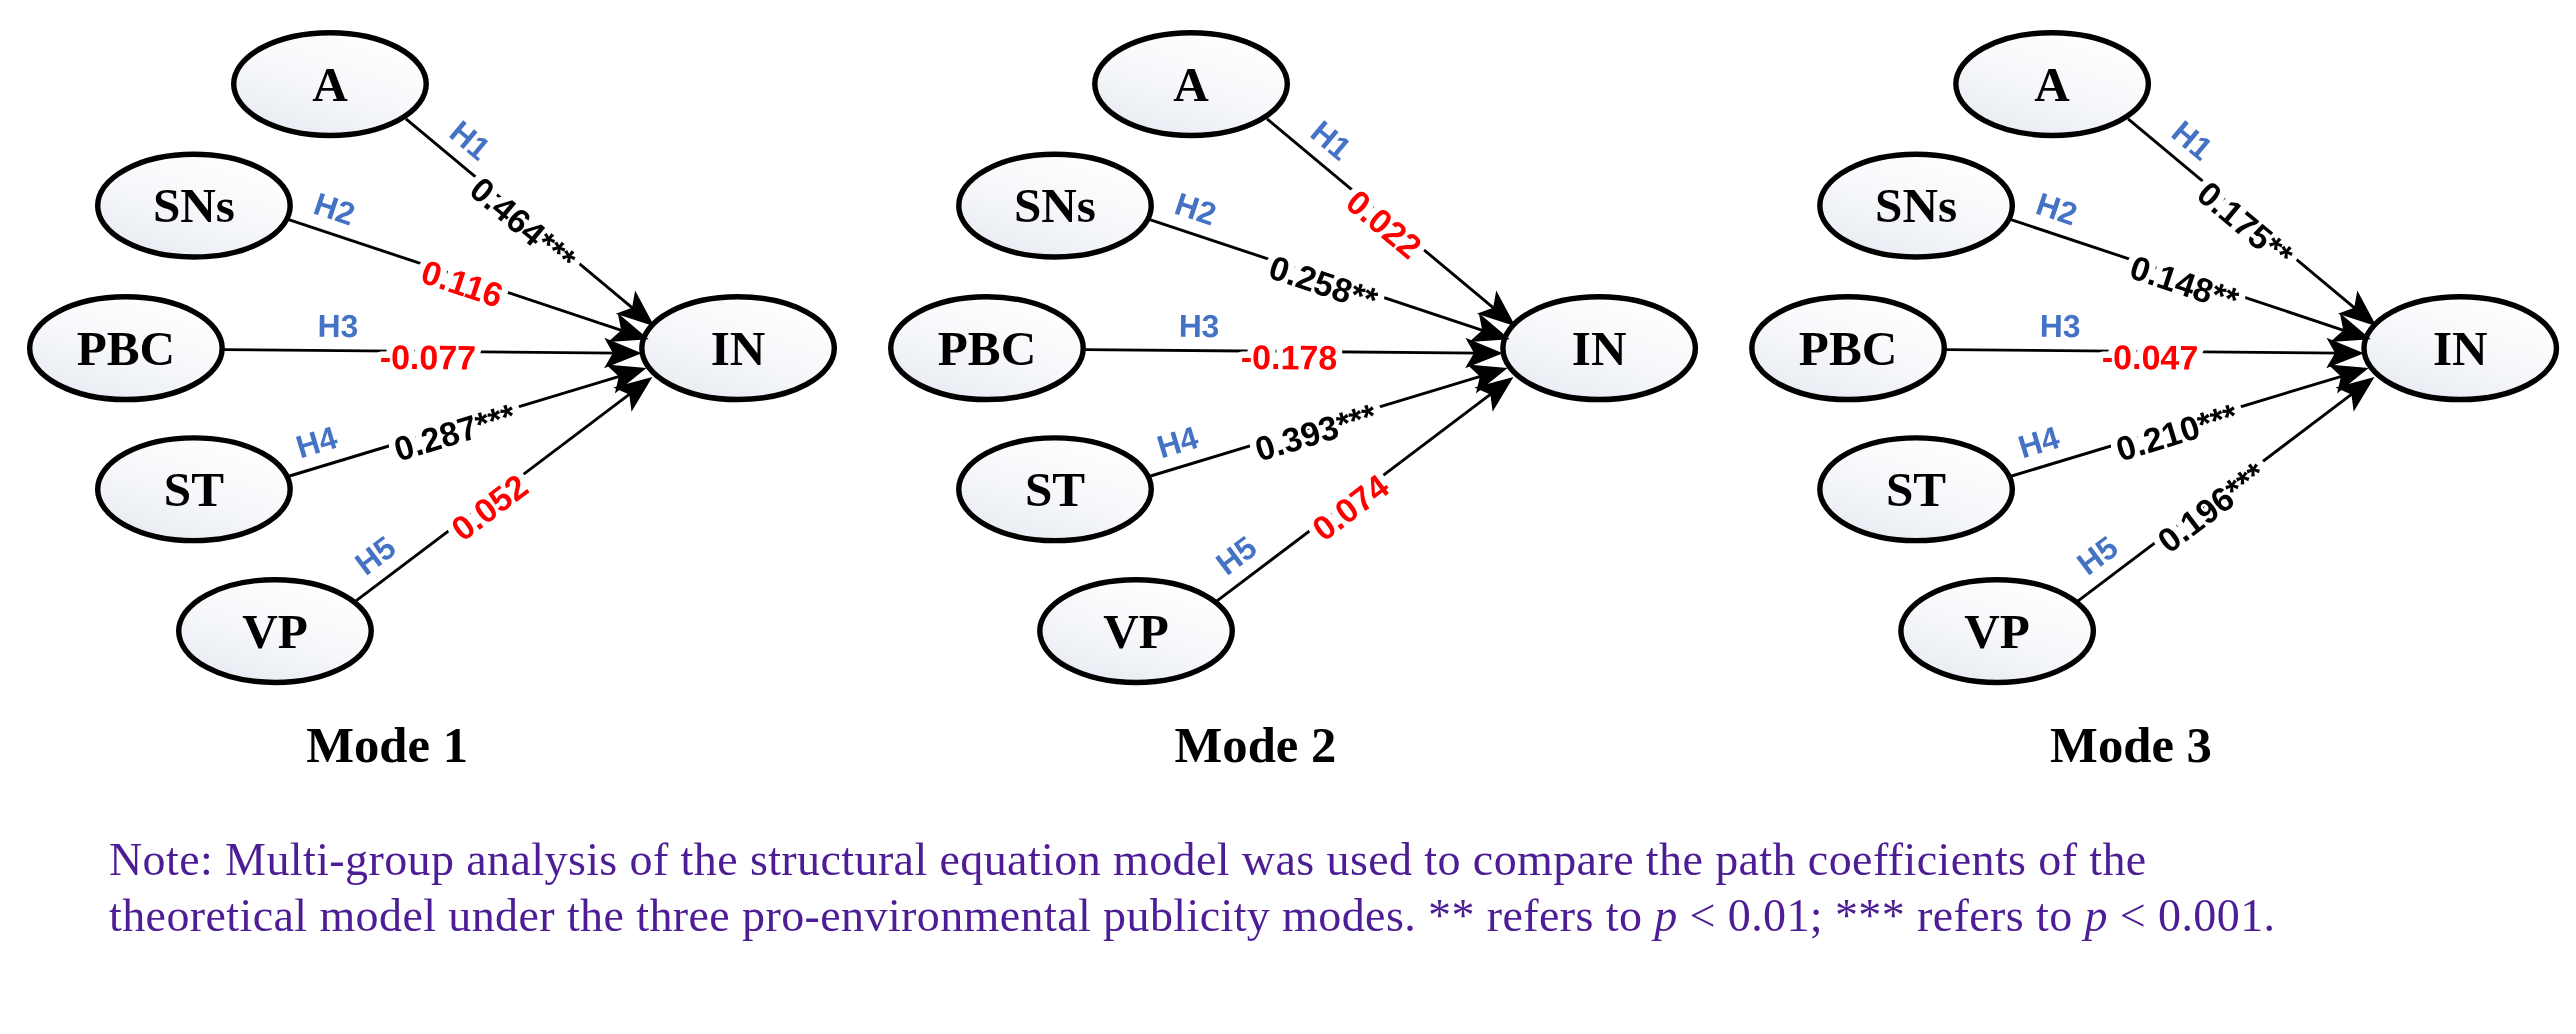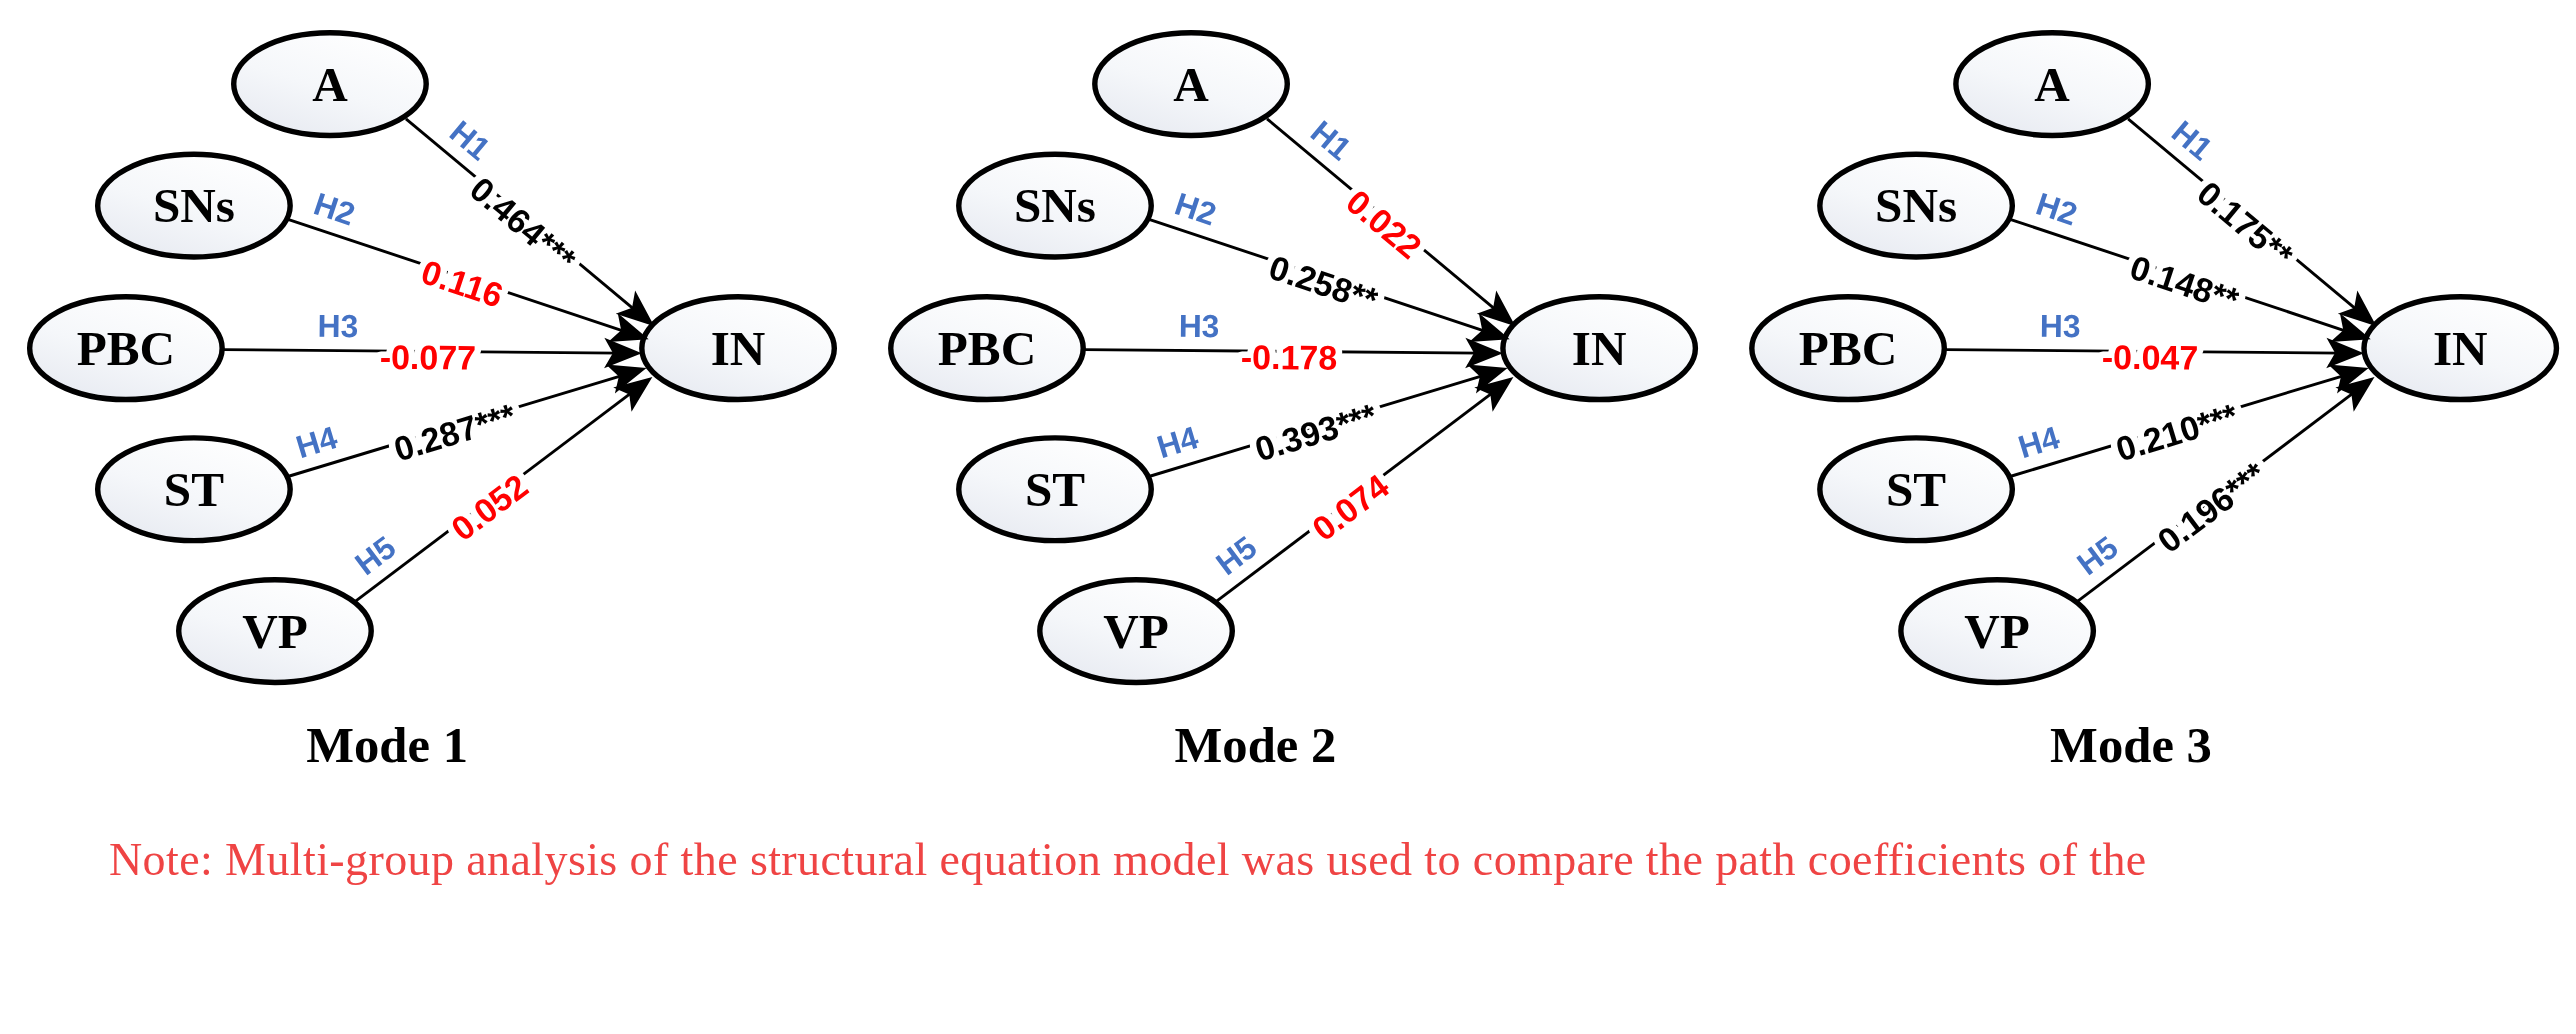--- a/index.html
+++ b/index.html
@@ -25,21 +25,21 @@
   .path-line   { stroke: #000000; stroke-width: 4px; }
   .arrow-head  { fill: #000000; }
   #note {
     position: absolute;
     left: 109px;
     top: 832px;
     width: 2388px;
     font-family: "Liberation Serif", serif;
     font-size: 46px;
     line-height: 56px;
-    color: #ef4444;
+    color: #4c1d95;
     letter-spacing: 0.4px;
   }
   #note .it { font-style: italic; }
 </style>
 </head>
 <body>
 
 <div id="stage">
   <svg id="sem-figure" width="2576" height="1035" viewBox="0 0 3560 1430">
     <defs>
@@ -151,15 +151,16 @@
         <text class="coef-label" fill="#FF0000" transform="translate(591.4,493.5) rotate(0.51)">-0.047</text>
         <text class="hyp-label" fill="#4472C4" transform="translate(437.5,610.9) rotate(-16.82)">H4</text>
         <text class="coef-label" fill="#000000" transform="translate(628.3,597.0) rotate(-16.82)">0.210***</text>
         <text class="hyp-label" fill="#4472C4" transform="translate(518.6,767.5) rotate(-37.08)">H5</text>
         <text class="coef-label" fill="#000000" transform="translate(676.3,701.0) rotate(-37.08)">0.196***</text>
         <text x="565" y="1030" class="mode-label">Mode 3</text>
       </g>
     </svg>
   <div id="note">
       <div><span>Note: Multi-group analysis of the structural equation model was used to compare the path coefficients of the</span></div>
+      <div><span>theoretical model under the three pro-environmental publicity modes. ** refers to </span><span class="it">p</span><span> &lt; 0.01; *** refers to </span><span class="it">p</span><span> &lt; 0.001.</span></div>
     </div>
 </div>
 
 
 </body></html>

